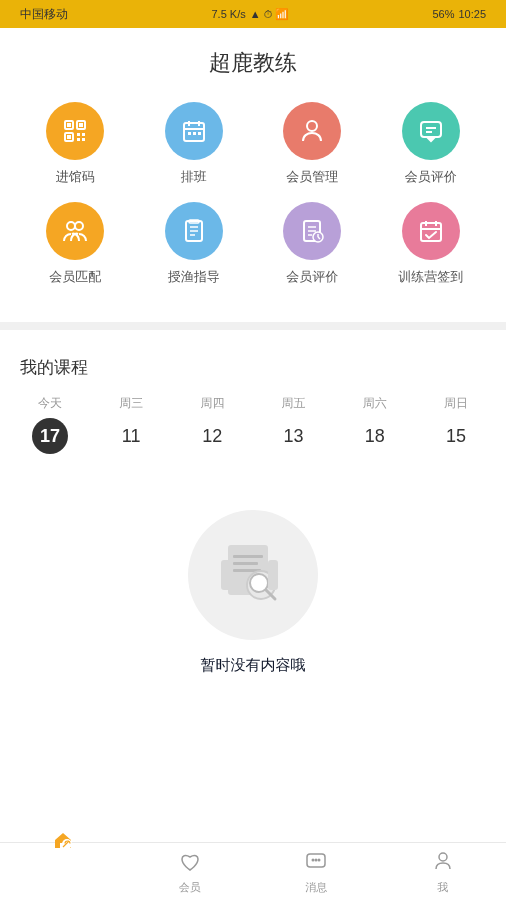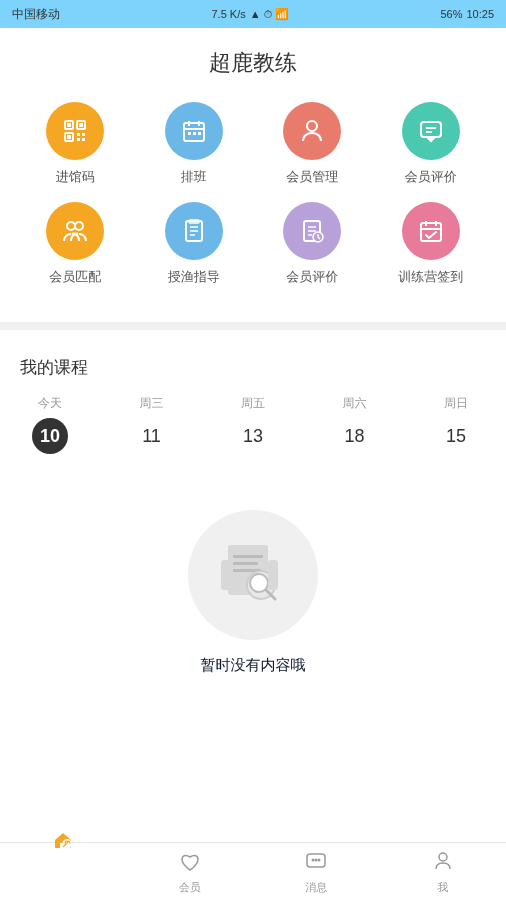--- a/index.html
+++ b/index.html
@@ -8,26 +8,26 @@
       font-family: -apple-system, 'PingFang SC', 'Helvetica Neue', sans-serif;
       background: #f5f5f5;
       width: 506px;
       min-height: 900px;
       position: relative;
       overflow-x: hidden;
     }
 
     
     .status-bar {
-      background: #7dd3fc;
+      background: #eab308;
       height: 28px;
       display: flex;
       align-items: center;
       justify-content: space-between;
-      padding: 0 12px;
+      padding: 0 20px;
       font-size: 12px;
       color: #333;
     }
     .status-left { font-size: 12px; }
     .status-center { display: flex; align-items: center; gap: 4px; font-size: 11px; }
     .status-right { display: flex; align-items: flex-end; gap: 4px; font-size: 11px; }
 
     
     .main-content {
       background: #fff;
@@ -352,25 +352,29 @@
   </div>
 
   <div class="divider"></div>
 
   <div class="my-courses">
     <div class="section-title">我的课程</div>
 
     <div class="calendar-row">
       <div class="cal-day">
         <span class="cal-weekday">今天</span>
-        <span class="cal-date today">10</span>
+        <span class="cal-date today">17</span>
       </div>
       <div class="cal-day">
         <span class="cal-weekday">周三</span>
         <span class="cal-date">11</span>
+      </div>
+      <div class="cal-day">
+        <span class="cal-weekday">周四</span>
+        <span class="cal-date">12</span>
       </div>
       <div class="cal-day">
         <span class="cal-weekday">周五</span>
         <span class="cal-date">13</span>
       </div>
       <div class="cal-day">
         <span class="cal-weekday">周六</span>
         <span class="cal-date">18</span>
       </div>
       <div class="cal-day">

